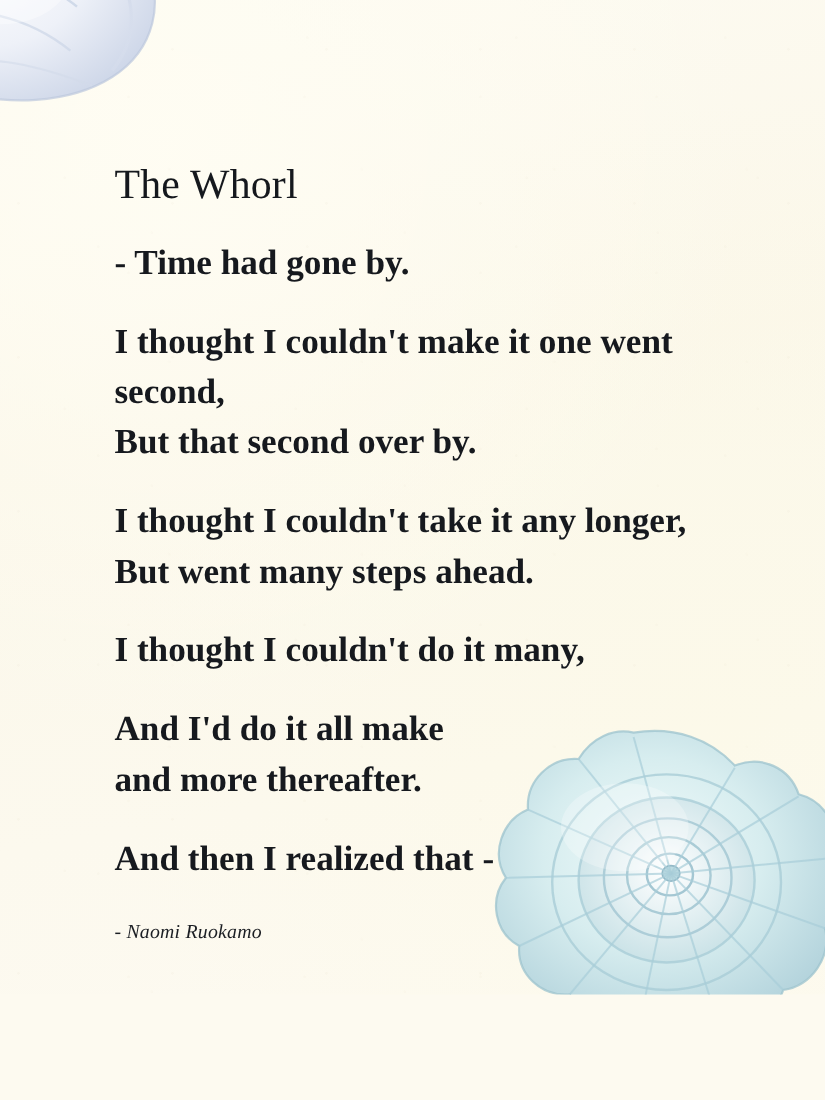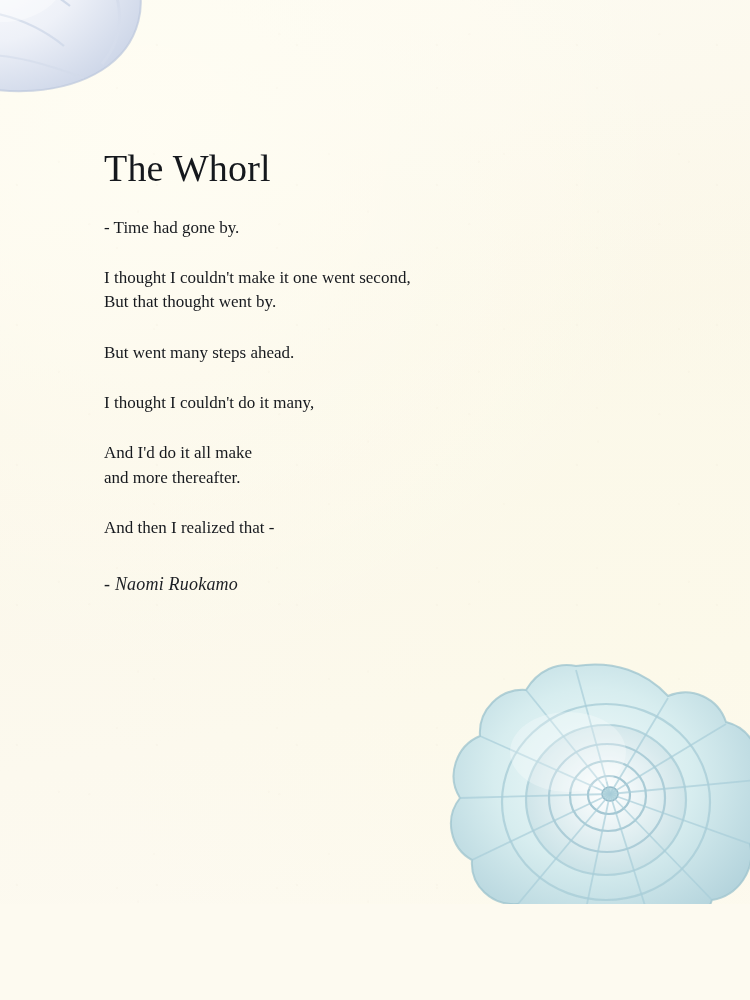--- a/index.html
+++ b/index.html
@@ -78,24 +78,25 @@
     line-height: 1.1;
   }
 
   .stanza {
     margin: 0 0 26px 0;
   }
   .stanza:last-of-type {
     margin-bottom: 0;
   }
   .line {
-    font-size: 17px;
+    font-size: 32px;
     line-height: 1.43;
     color: #16191e;
     white-space: pre-wrap;
+    font-weight: bold;
   }
 
   #attribution {
     margin-top: 34px;
     font-size: 18px;
     font-style: italic;
     color: #1b1e23;
     letter-spacing: 0.2px;
   }
 </style>
@@ -188,24 +189,25 @@
 
   <div id="poem">
     <h1 id="poem-title">The Whorl</h1>
 
     <div class="stanza">
       <div class="line">- Time had gone by.</div>
     </div>
 
     <div class="stanza">
       <div class="line">I thought I couldn't make it one went second,</div>
-      <div class="line">But that thought went by.</div>
-    </div>
-
-    <div class="stanza">
+      <div class="line">But that second over by.</div>
+    </div>
+
+    <div class="stanza">
+      <div class="line">I thought I couldn't take it any longer,</div>
       <div class="line">But went many steps ahead.</div>
     </div>
 
     <div class="stanza">
       <div class="line">I thought I couldn't do it many,</div>
     </div>
 
     <div class="stanza">
       <div class="line">And I'd do it all make</div>
       <div class="line">and more thereafter.</div>

